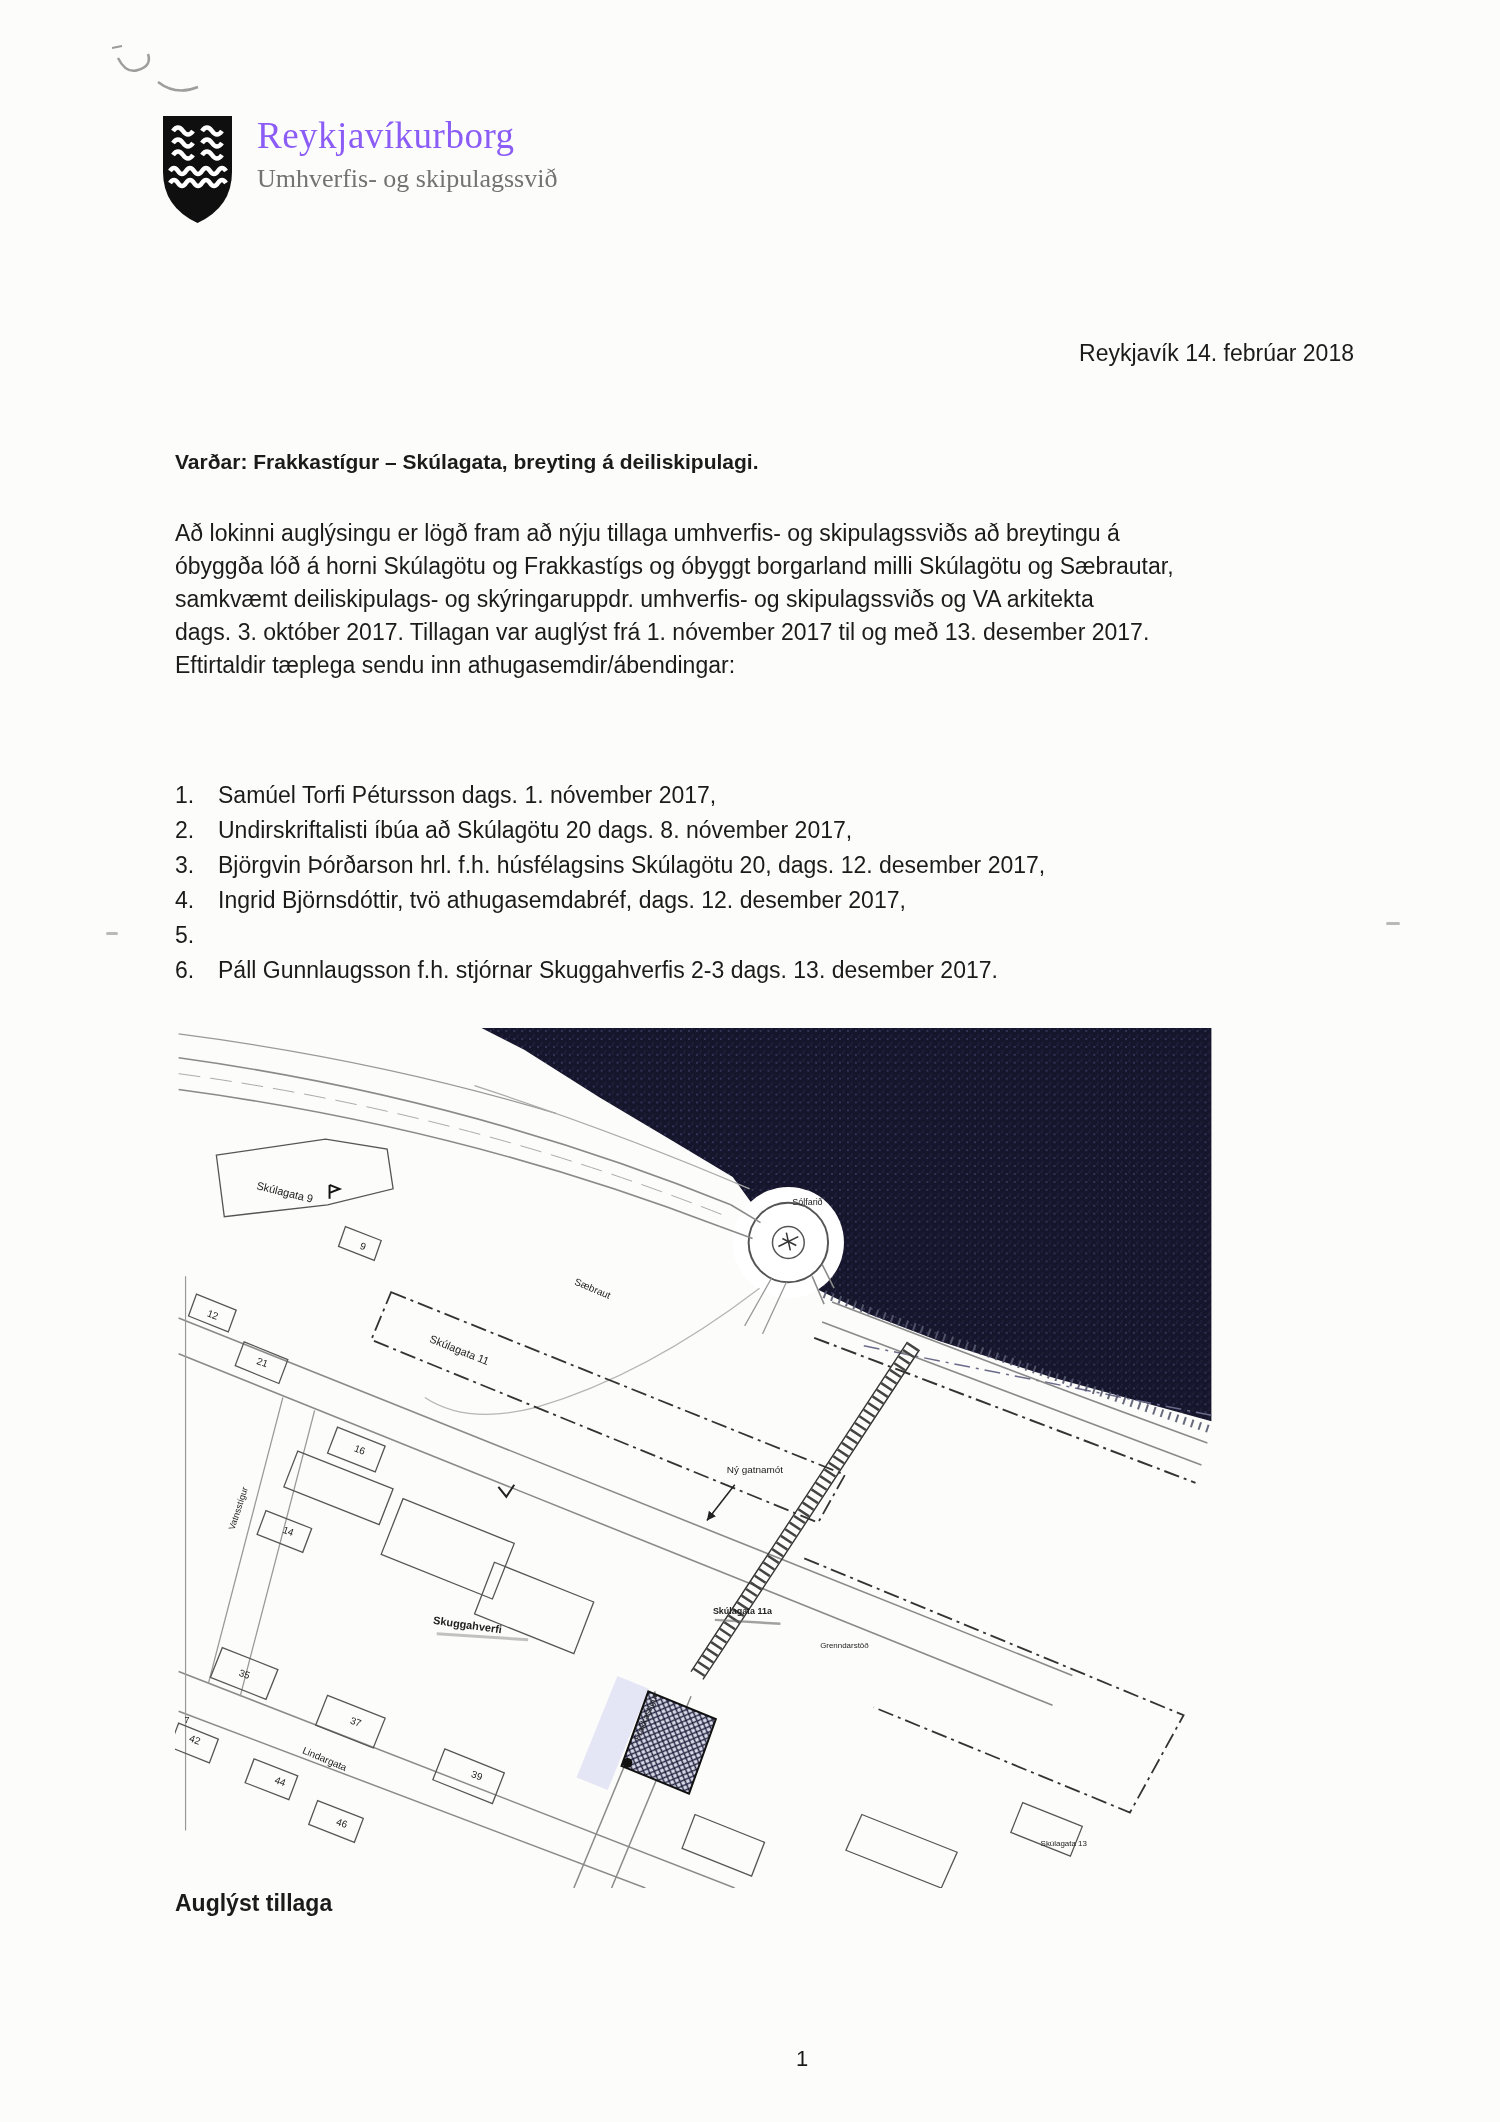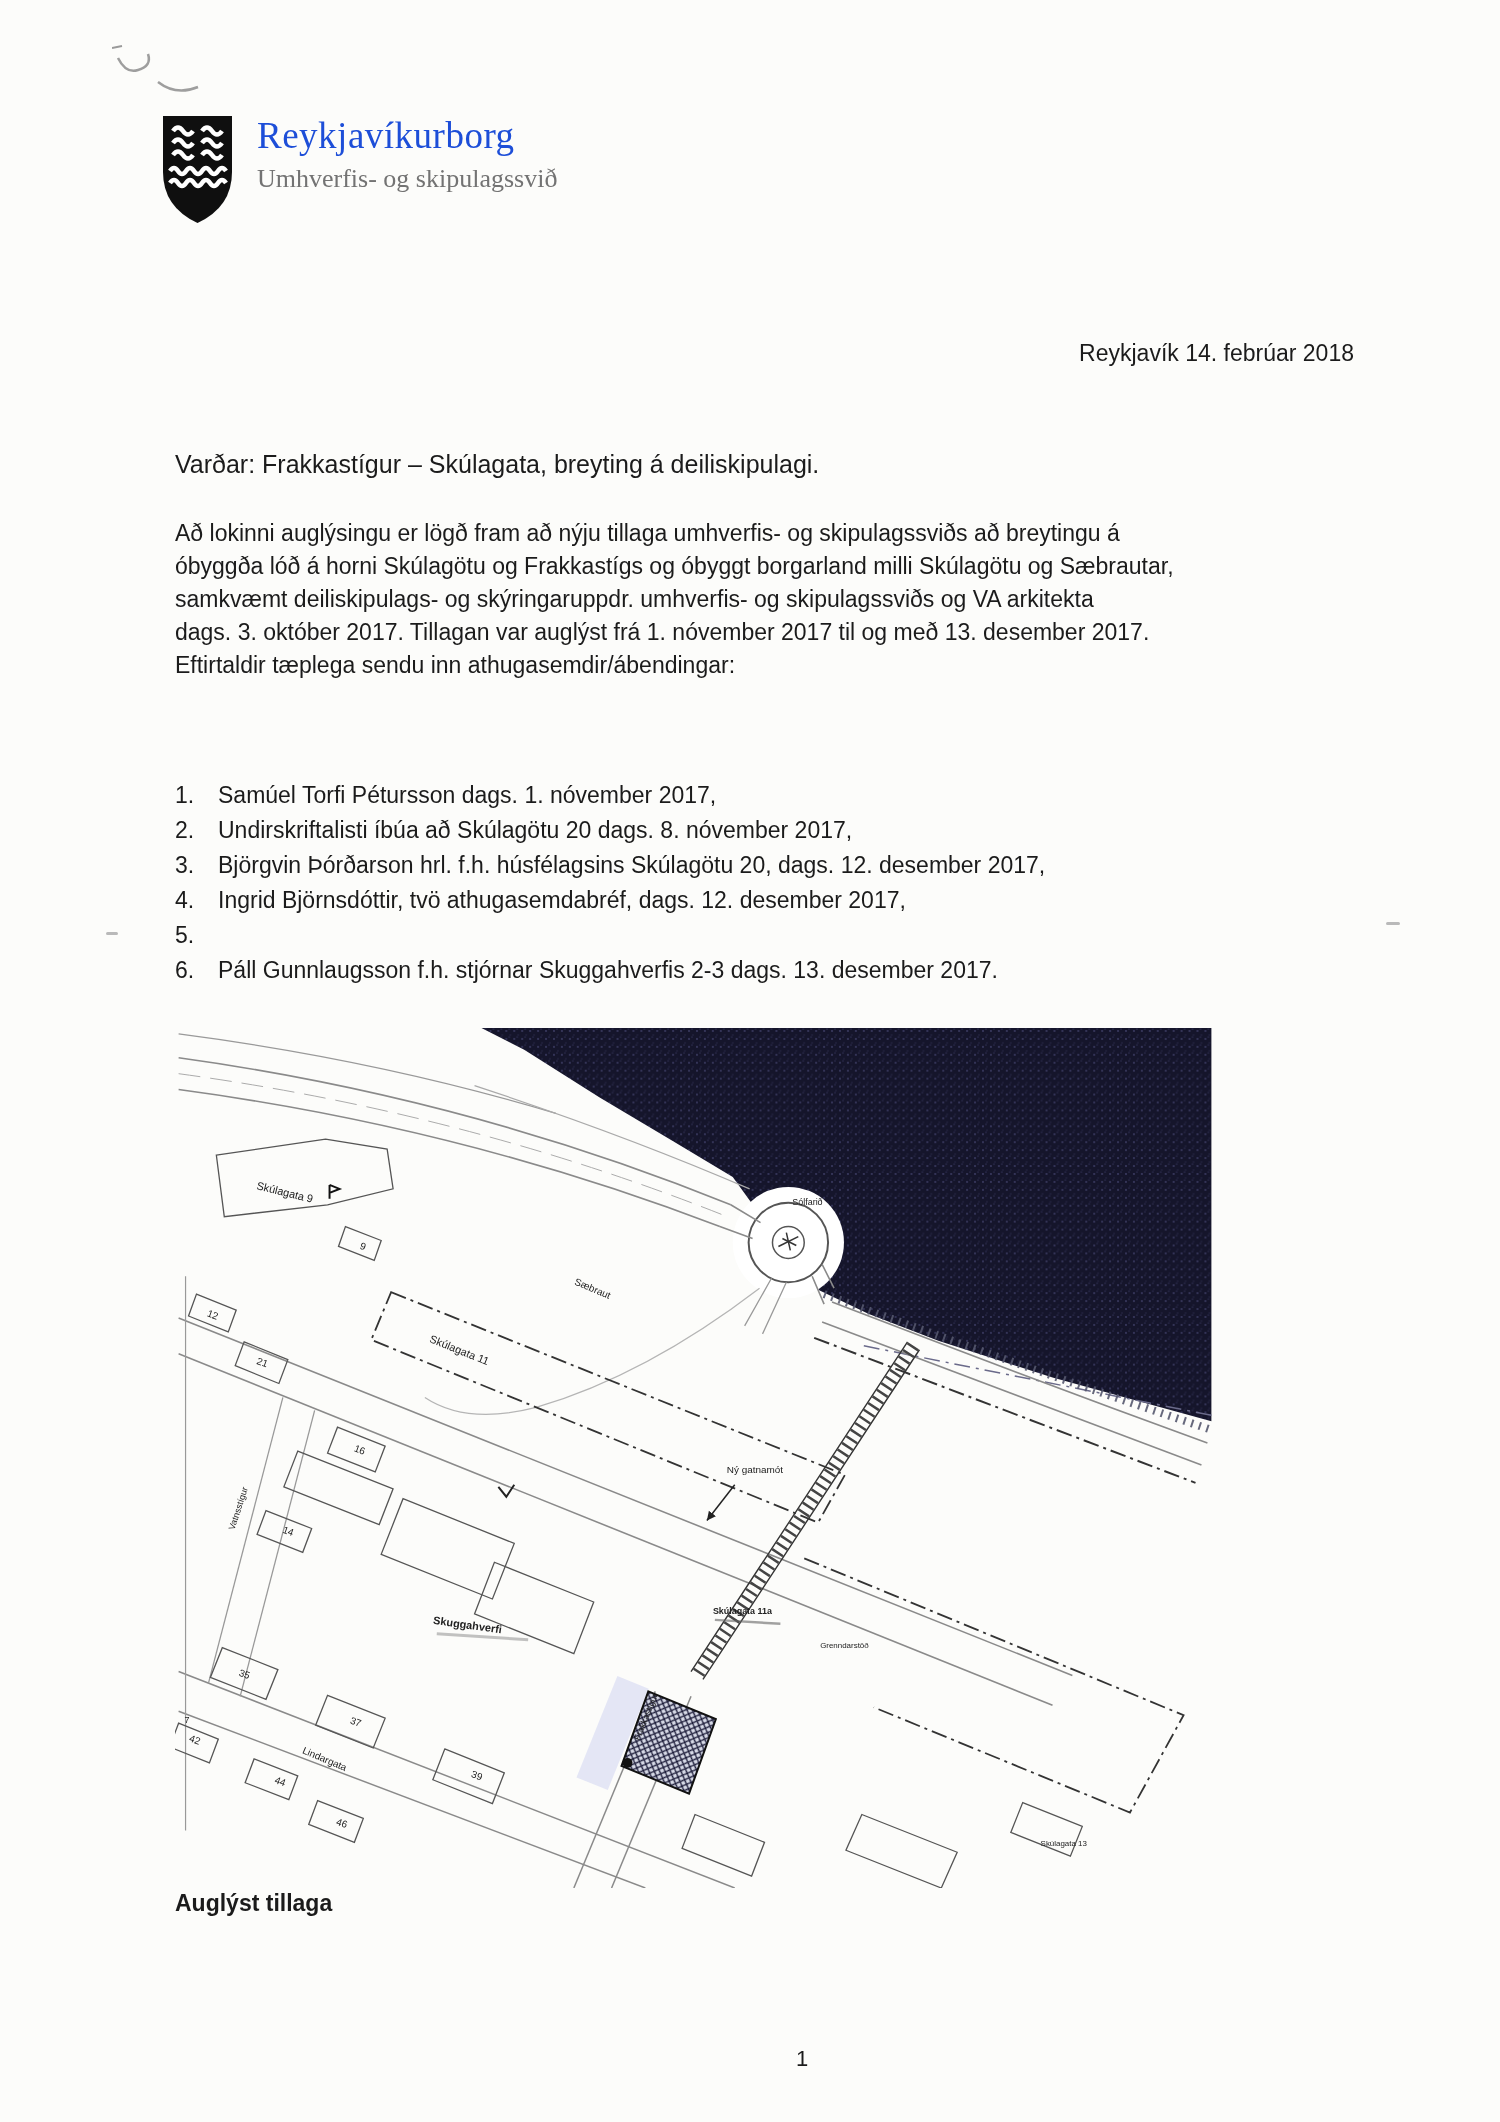--- a/index.html
+++ b/index.html
@@ -2,24 +2,24 @@
 <html><head>
 <meta charset="utf-8">
 <style>
   html,body{margin:0;padding:0;background:#d8d8d8;}
   .page{
     position:relative;width:1500px;height:2122px;margin:0 auto;
     background:#fcfcfa;overflow:hidden;
     font-family:"Liberation Sans",sans-serif;color:#1b1b1b;
   }
   .letterhead{position:absolute;left:160px;top:114px;display:flex;gap:22px;align-items:flex-start;}
-  .org-name{font-family:"Liberation Serif",serif;font-size:37px;color:#1d4ed8;letter-spacing:0.5px;}
+  .org-name{font-family:"Liberation Serif",serif;font-size:37px;color:#8b5cf6;letter-spacing:0.5px;}
   .org-dept{font-family:"Liberation Serif",serif;font-size:26px;color:#737373;margin-top:7px;}
   .date-line{position:absolute;top:340px;right:146px;font-size:23px;}
-  .subject{position:absolute;left:175px;top:450px;font-size:25px;font-weight:normal;}
+  .subject{position:absolute;left:175px;top:450px;font-size:21px;font-weight:bold;}
   .para{position:absolute;left:175px;top:517px;font-size:23px;line-height:33px;}
   .list{position:absolute;left:175px;top:778px;font-size:23px;line-height:35px;}
   .list-row{display:flex;}
   .list-num{width:43px;flex:none;}
   .map-wrap{position:absolute;left:175px;top:1028px;width:1040px;height:860px;}
   .caption{position:absolute;left:175px;top:1890px;font-size:23px;font-weight:bold;}
   .pageno{position:absolute;left:796px;top:2046px;font-size:22px;}
   .scan-dash{position:absolute;background:#b9b9b9;border-radius:2px;}
   #map-svg text{font-family:"Liberation Sans",sans-serif;fill:#222;}
 </style>

